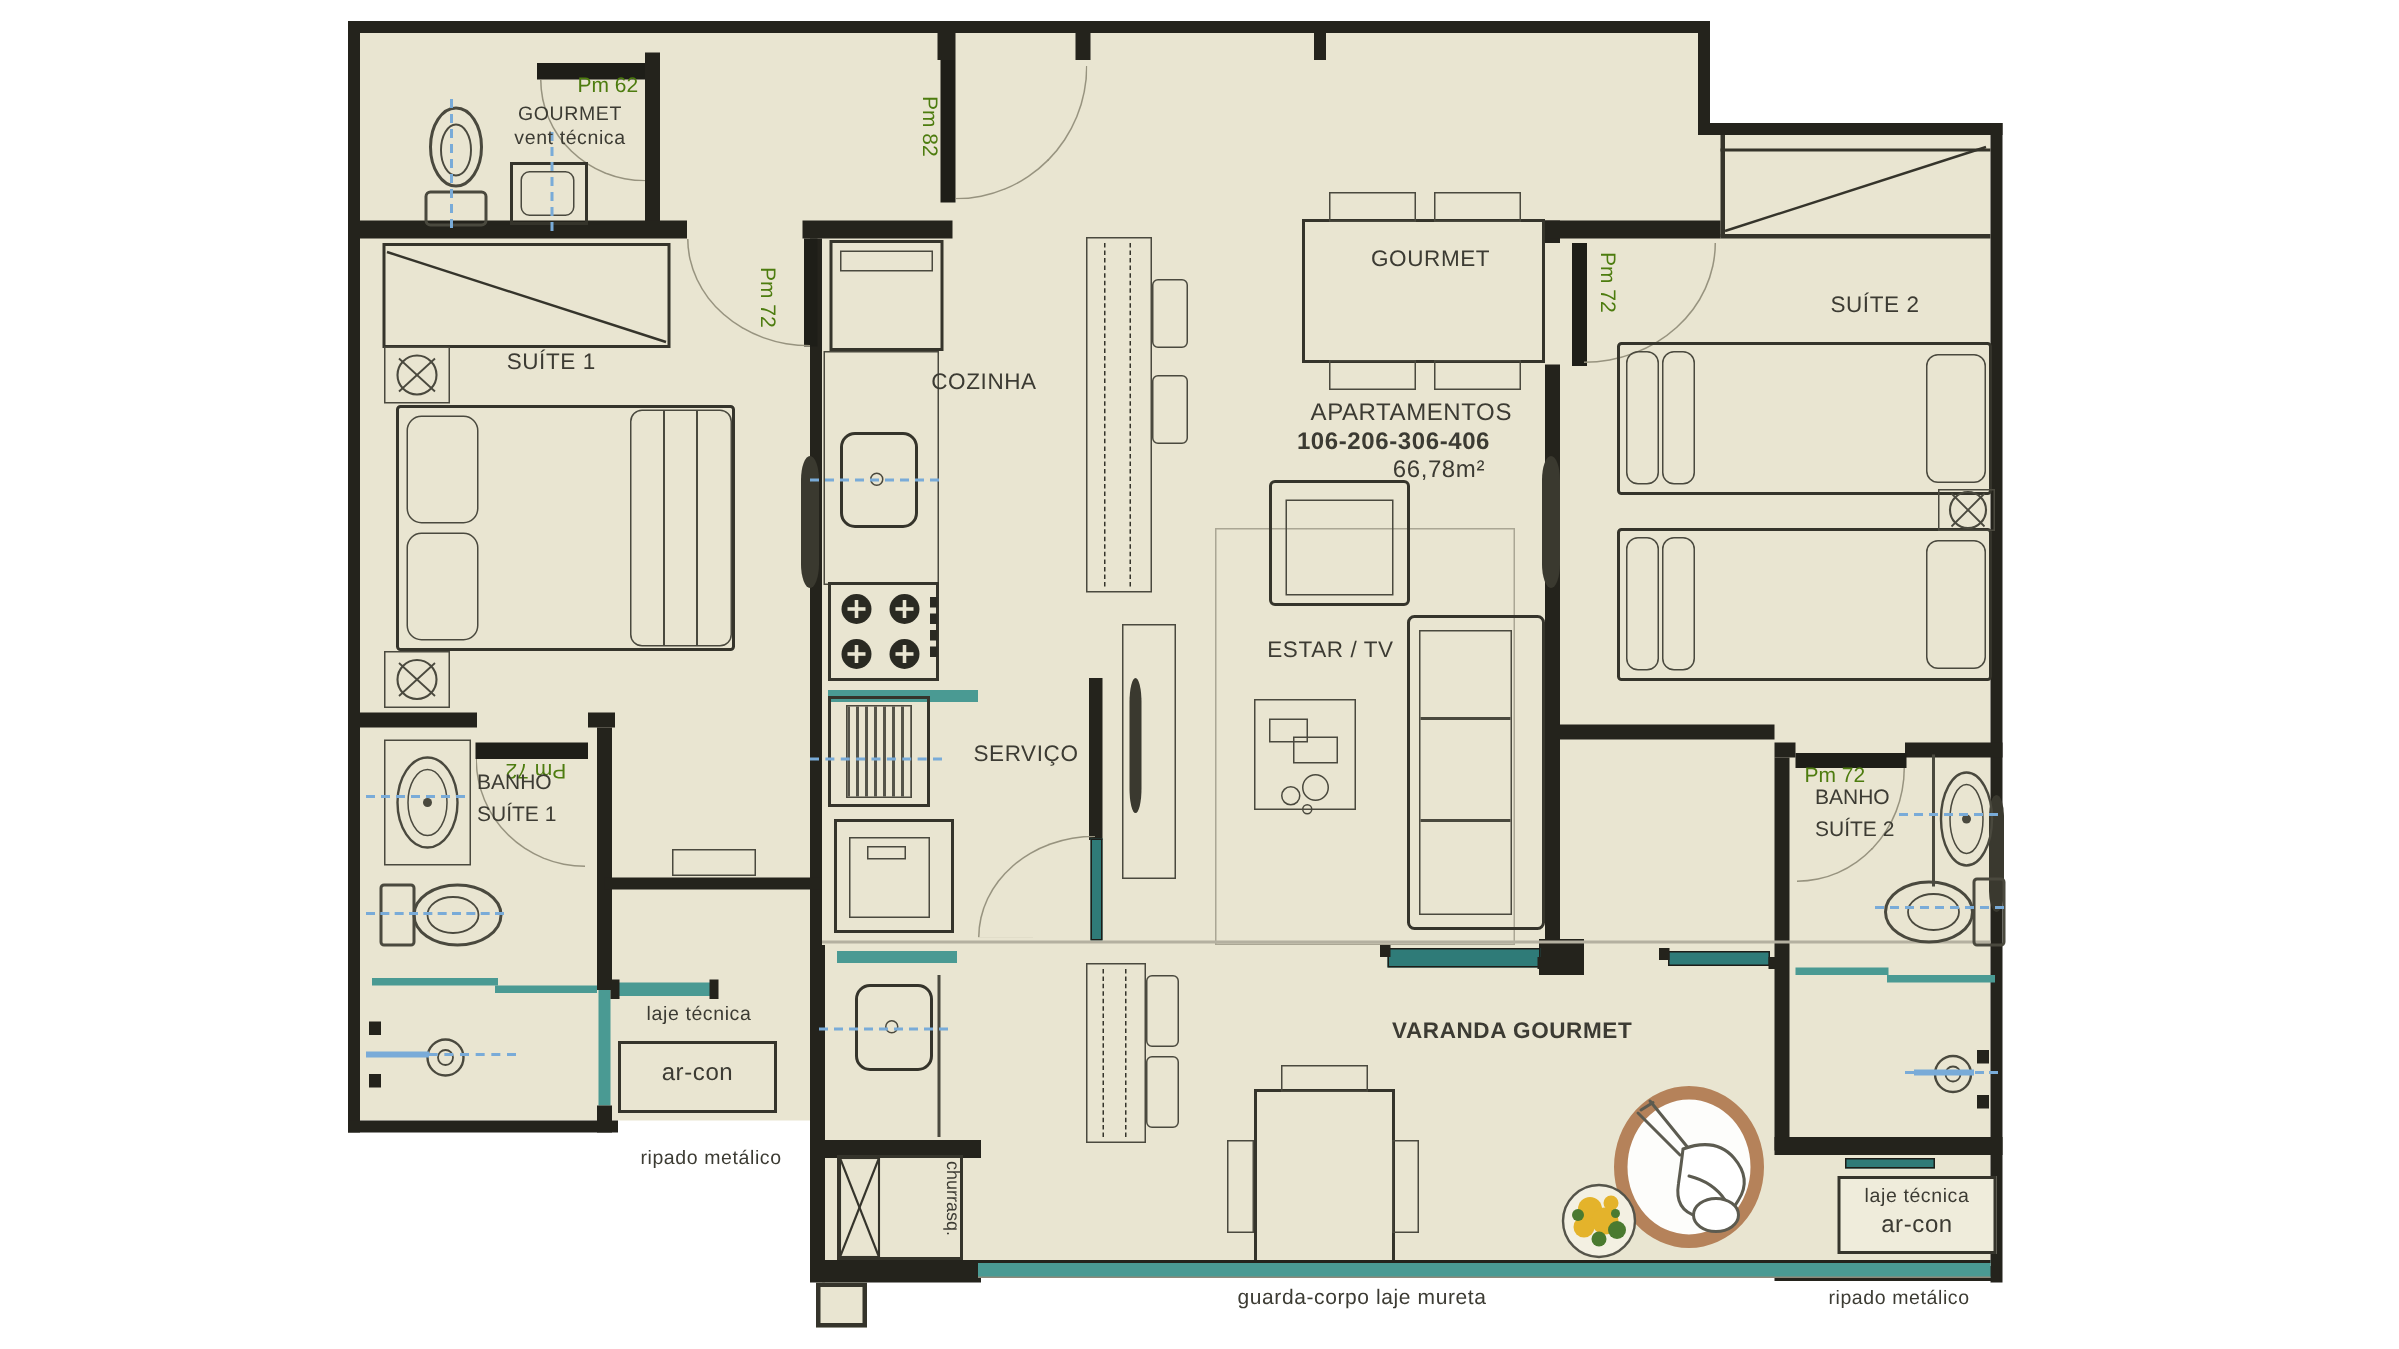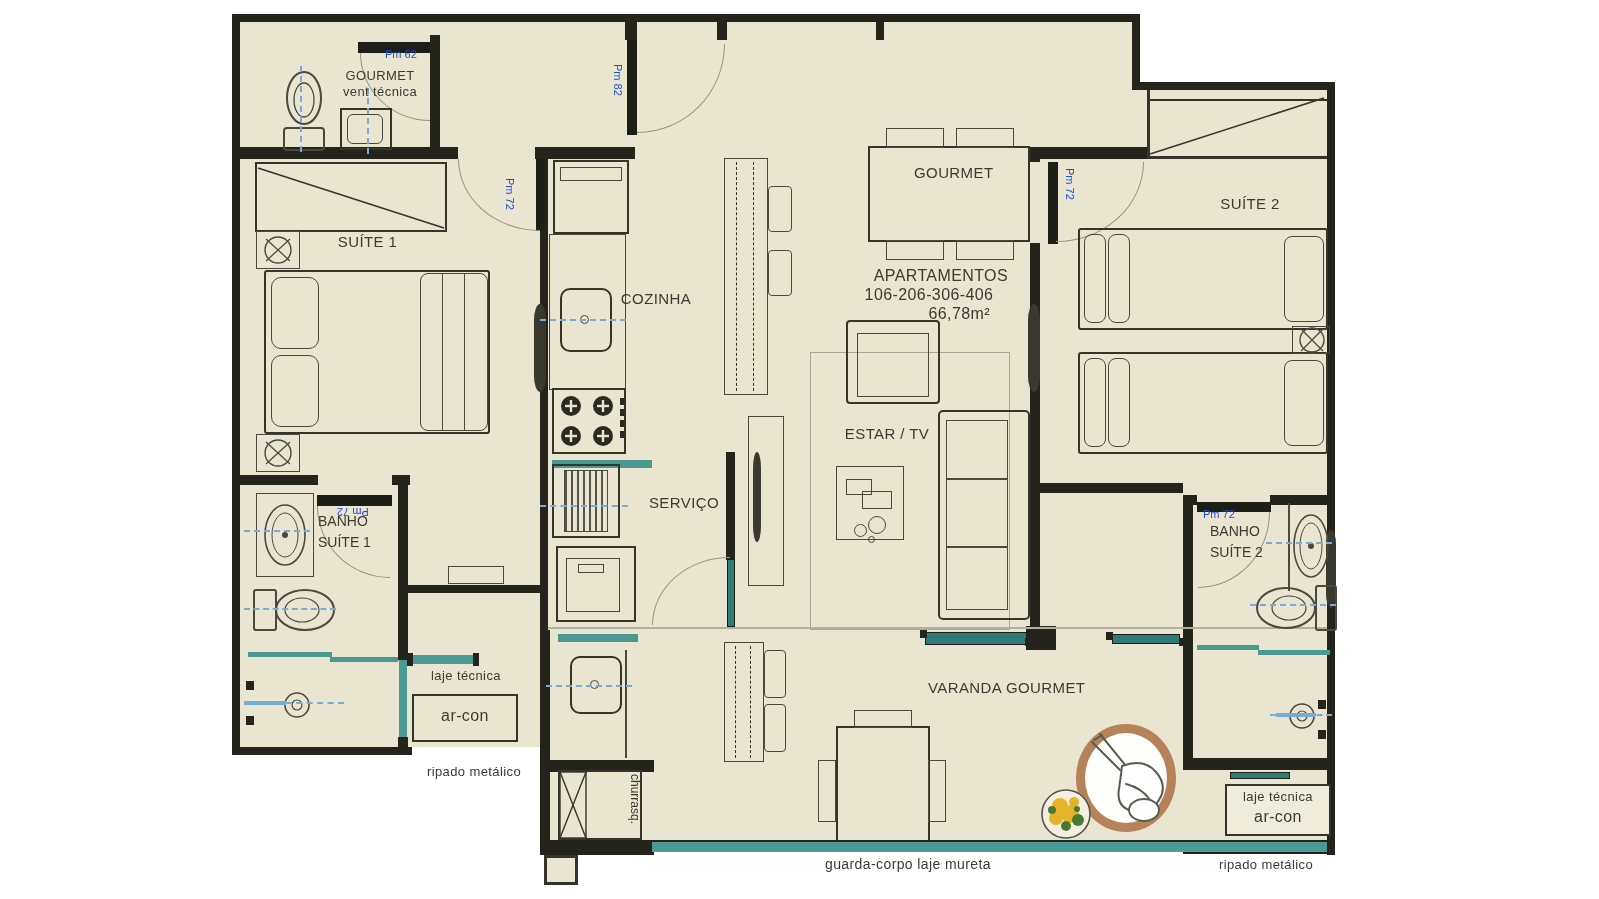--- a/index.html
+++ b/index.html
@@ -4,21 +4,21 @@
 <style>
   html,body{margin:0;padding:0;background:#fff;}
   #canvas{position:relative;width:1599px;height:899px;background:#ffffff;overflow:hidden;
           font-family:"Liberation Sans",sans-serif;}
   .fl{position:absolute;background:#e9e5d1;}
   .w{position:absolute;background:#24231c;}
   .fx{position:absolute;border:1.5px solid #4a493e;box-sizing:border-box;background:transparent;}
   .fx2{position:absolute;border:2px solid #35342b;box-sizing:border-box;background:transparent;}
   .lbl{position:absolute;font-size:15px;color:#3c3b33;letter-spacing:.4px;text-align:center;white-space:nowrap;}
   .sm{font-size:13px;}
-  .org{position:absolute;font-size:11px;color:#1d4ed8;white-space:nowrap;}
+  .org{position:absolute;font-size:14px;color:#4d7c0f;white-space:nowrap;}
   .vtext{writing-mode:vertical-rl;text-orientation:mixed;}
   .teal{position:absolute;background:#4a9a93;}
   .tealdk{position:absolute;background:#2f7b78;border:1px solid #1d1d18;box-sizing:border-box;}
   .bdash{position:absolute;border-top:2px dashed #79abd8;height:0;}
   .vdash{position:absolute;border-left:2px dashed #79abd8;width:0;}
   .arc{position:absolute;box-sizing:border-box;border:1.4px solid #97937f;background:transparent;}
   .arc-bl{border-width:0 0 1.4px 1.4px;border-bottom-left-radius:100% 100%;}
   .arc-br{border-width:0 1.4px 1.4px 0;border-bottom-right-radius:100% 100%;}
   .arc-tl{border-width:1.4px 0 0 1.4px;border-top-left-radius:100% 100%;}
   .leaf{position:absolute;background:#1e1e18;}
@@ -338,30 +338,30 @@
   <div class="lbl sm" style="left:330px;top:68px;width:100px;">GOURMET</div>
   <div class="lbl sm" style="left:318px;top:84px;width:124px;">vent técnica</div>
   <div class="org" style="left:385px;top:48px;">Pm 62</div>
   <div class="org vtext" style="left:612px;top:64px;height:70px;">Pm 82</div>
   <div class="org vtext" style="left:504px;top:178px;height:60px;">Pm 72</div>
   <div class="org vtext" style="left:1064px;top:168px;height:60px;">Pm 72</div>
   <div class="org" style="left:337px;top:506px;transform:rotate(180deg);">Pm 72</div>
   <div class="org" style="left:1203px;top:508px;">Pm 72</div>
 
   <div class="lbl" style="left:310px;top:233px;width:115px;">SUÍTE 1</div>
-  <div class="lbl" style="left:610px;top:246px;width:92px;margin-top:44px;">COZINHA</div>
+  <div class="lbl" style="left:610px;top:246px;width:92px;">COZINHA</div>
   <div class="lbl" style="left:914px;top:164px;width:72px;">GOURMET</div>
   <div class="lbl" style="left:834px;top:425px;width:106px;">ESTAR / TV</div>
   <div class="lbl" style="left:638px;top:494px;width:92px;">SERVIÇO</div>
   <div class="lbl" style="left:1204px;top:195px;width:92px;">SUÍTE 2</div>
-  <div class="lbl" style="left:928px;top:679px;width:148px;">VARANDA GOURMET</div>
+  <div class="lbl" style="left:928px;top:679px;width:148px;font-weight:bold;">VARANDA GOURMET</div>
 
   <div style="position:absolute;left:850px;top:266px;width:158px;text-align:right;font-size:16px;color:#3c3b33;line-height:19px;letter-spacing:.4px;">
     <div style="">APARTAMENTOS</div>
-    <div style="text-align:center;">106-206-306-406</div>
+    <div style="text-align:center;font-weight:bold;">106-206-306-406</div>
     <div style="padding-right:18px;">66,78m²</div>
   </div>
 
   <div style="position:absolute;left:318px;top:511px;font-size:14px;color:#3c3b33;line-height:21px;">
     <div>BANHO</div>
     <div>SUÍTE 1</div>
   </div>
   <div style="position:absolute;left:1210px;top:521px;font-size:14px;color:#3c3b33;line-height:21px;">
     <div>BANHO</div>
     <div>SUÍTE 2</div>

